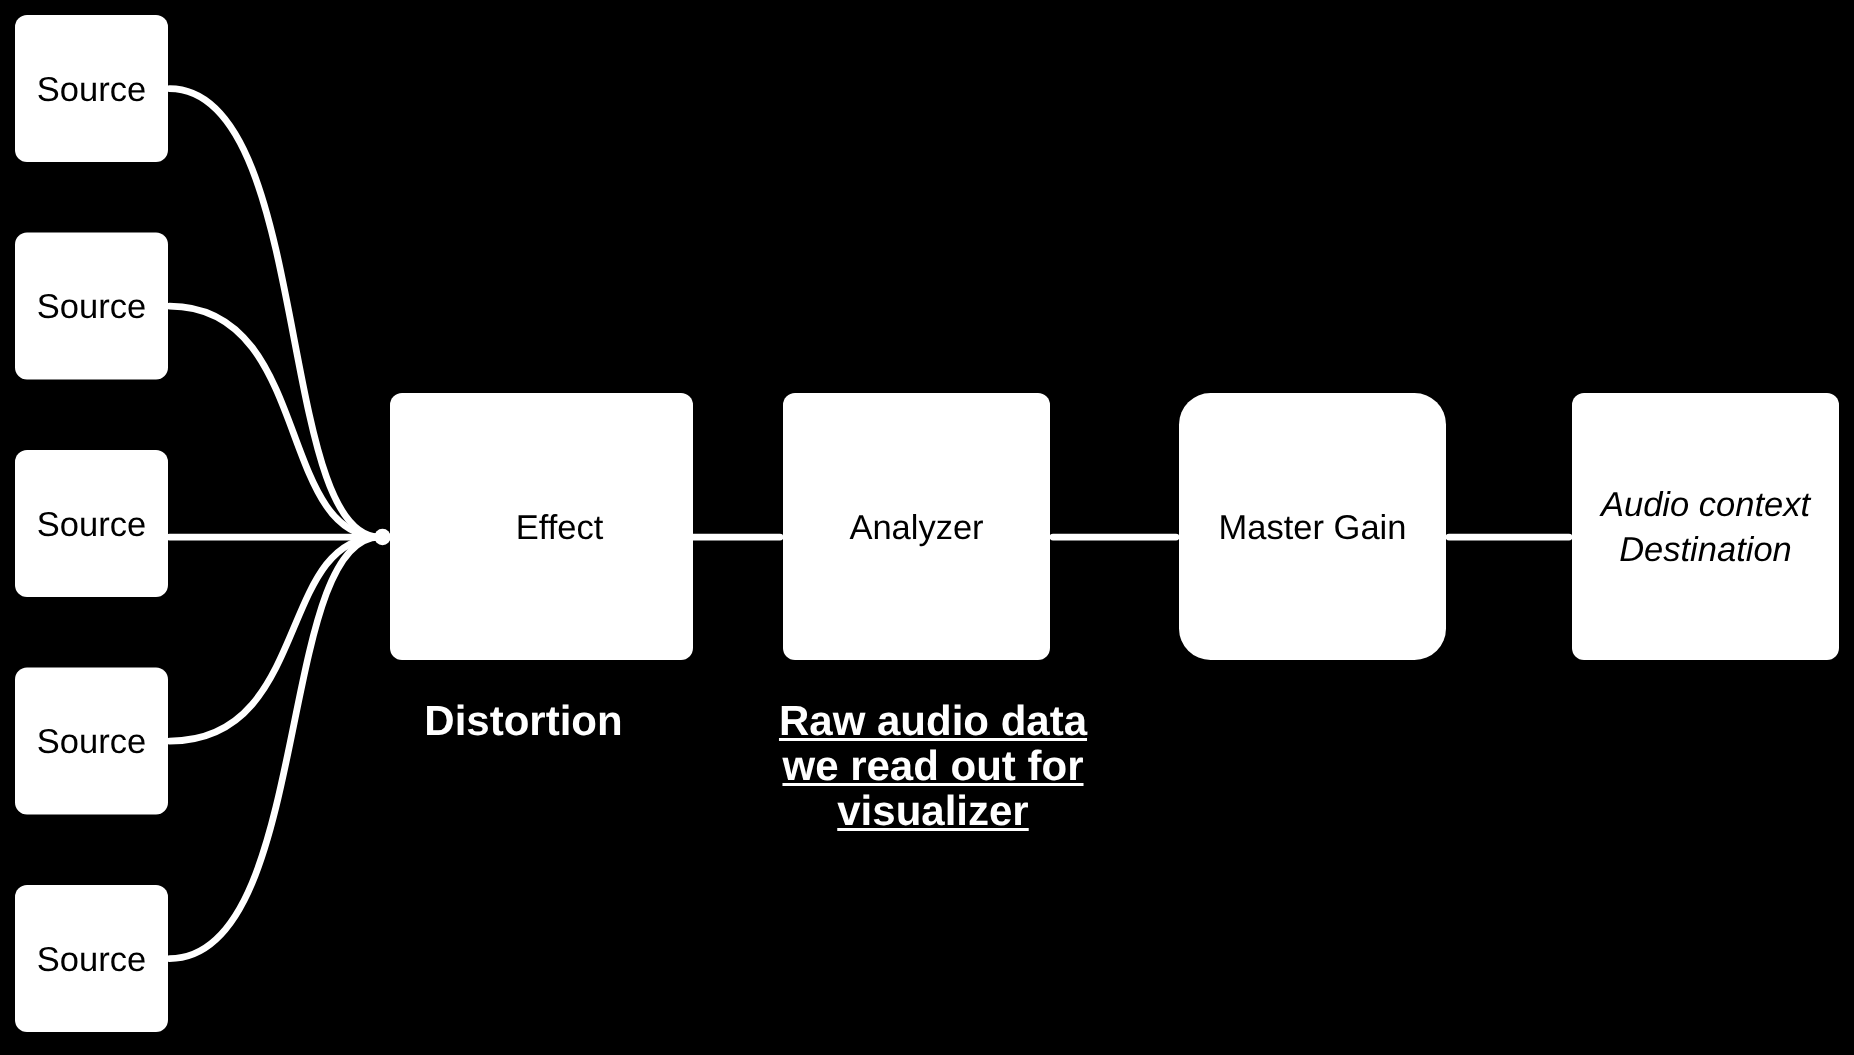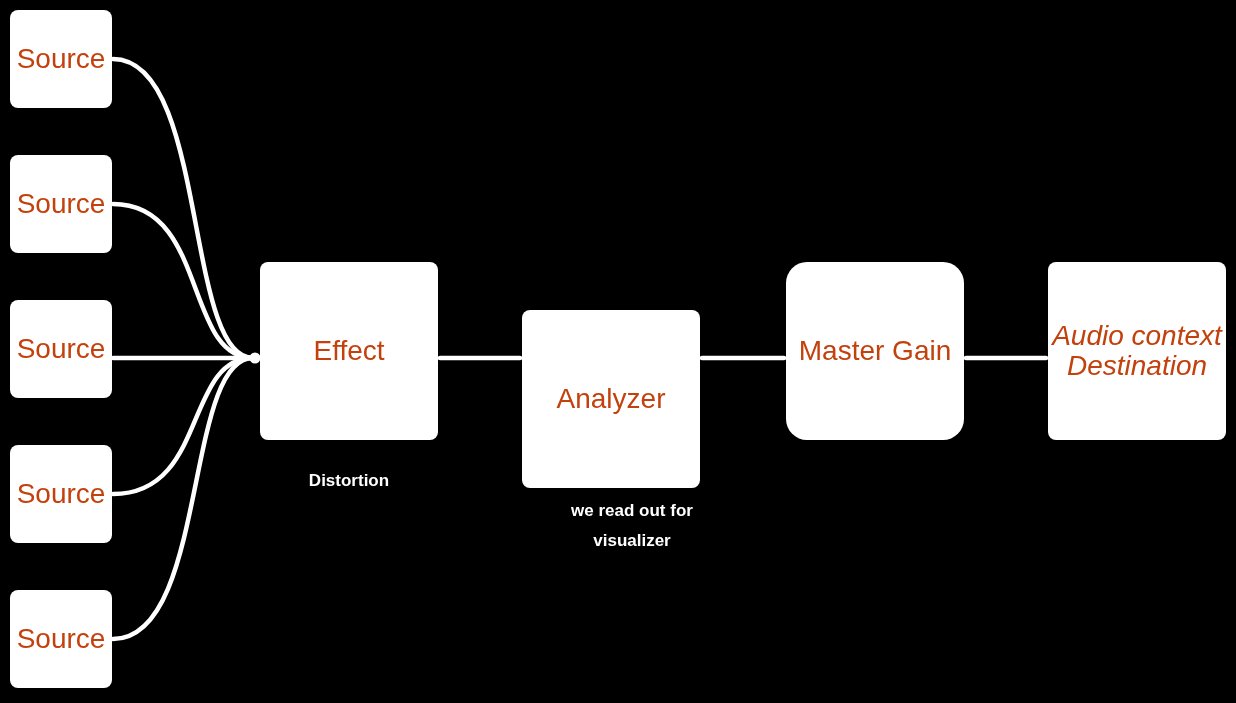--- a/index.html
+++ b/index.html
@@ -18,51 +18,51 @@
     width: 1236px; height: 703px;
   }
   .node {
     position: absolute;
     background: #ffffff;
     border-radius: 8px;
     display: flex;
     align-items: center;
     justify-content: center;
     text-align: center;
-    color: #c2410c;
-    font-size: 28px;
+    color: #000000;
+    font-size: 23px;
     line-height: 30px;
     white-space: pre-line;
     z-index: 2;
   }
   .source-node { left: 10px; width: 102px; height: 98px; }
   .src-0 { top: 10px; }
   .src-1 { top: 155px; }
   .src-2 { top: 300px; }
   .src-3 { top: 445px; }
   .src-4 { top: 590px; }
   .chain-node { top: 262px; width: 178px; height: 178px; }
-  .chain-0 { left: 260px; }
-  .chain-1 { left: 522px; margin-top: 48px; }
+  .chain-0 { left: 260px; padding-left: 24px; }
+  .chain-1 { left: 522px; }
   .chain-2 { left: 786px; border-radius: 21px; }
   .chain-3 { left: 1048px; font-style: italic; }
   .caption {
     position: absolute;
     top: 466px;
     width: 300px;
     text-align: center;
     color: #ffffff;
-    font-size: 17px;
+    font-size: 28px;
     font-weight: bold;
     line-height: 30px;
     white-space: pre-line;
     z-index: 2;
   }
   .cap-0 { left: 199px; }
-  .cap-1 { left: 482px; }
+  .cap-1 { left: 472px; text-decoration: underline; }
   .cap-2 { left: 726px; }
 </style>
 </head>
 <body>
 
 <div class="canvas">
 
   <svg class="connector-layer" viewBox="0 0 1236 703" xmlns="http://www.w3.org/2000/svg">
     <g stroke="#ffffff" stroke-width="4.5" fill="none" stroke-linecap="round">
       <path d="M113 59 C208 59 184 358 253 358"></path>

